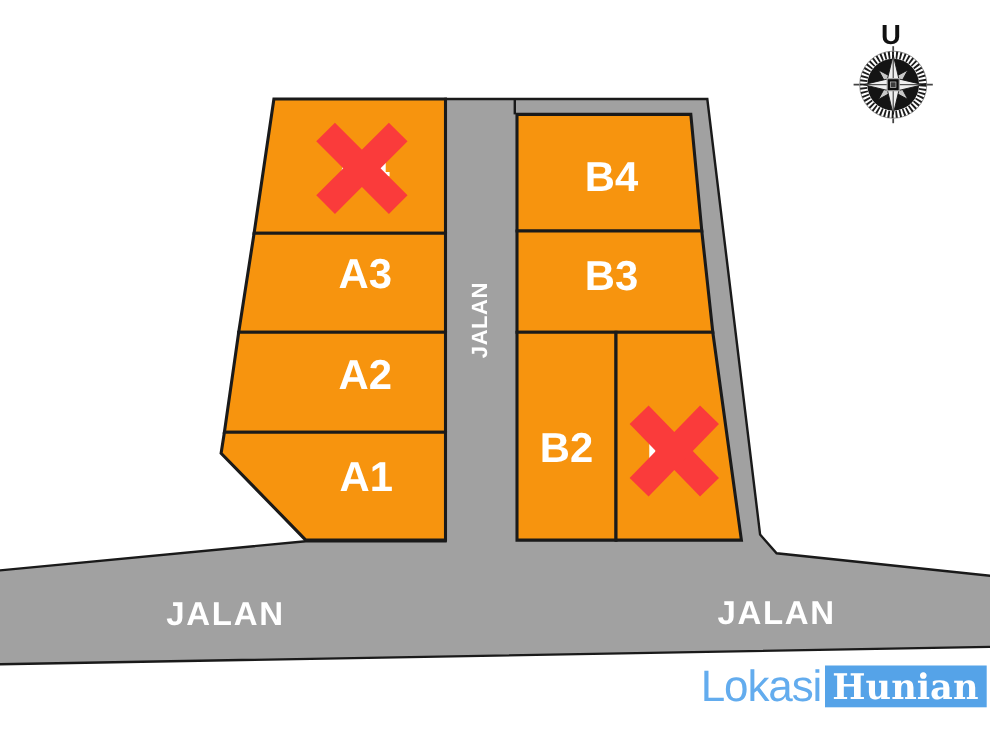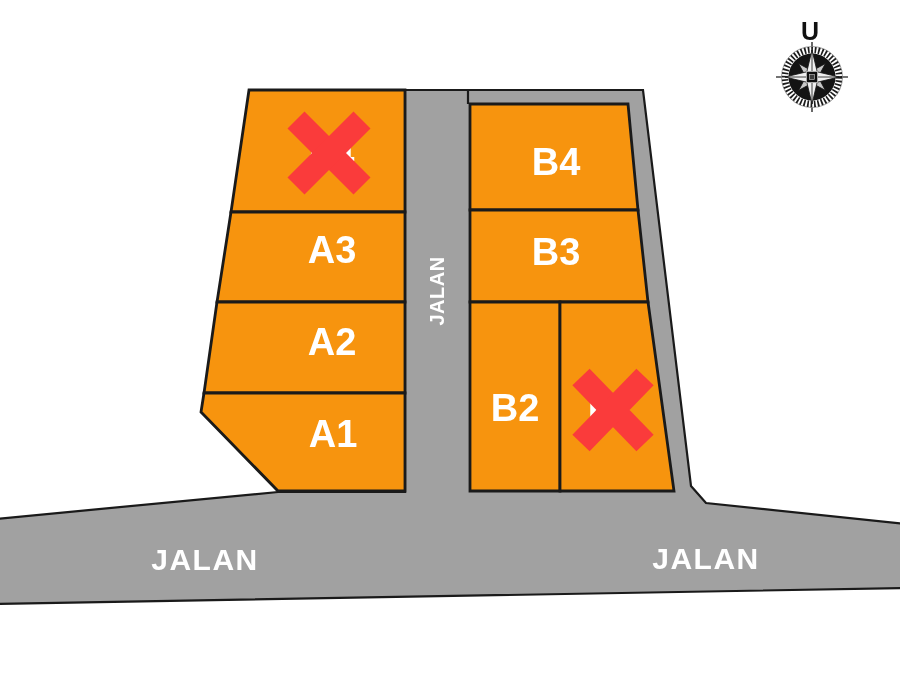--- a/index.html
+++ b/index.html
@@ -135,14 +135,18 @@
         <line x1="0" y1="-27" x2="0" y2="27"></line>
         <line x1="-27" y1="0" x2="27" y2="0"></line>
       </g>
       <rect x="-5.5" y="-5.5" width="11" height="11" fill="#0d0d0d" stroke="#aaaaaa" stroke-width="1"></rect>
       <rect x="-2.5" y="-2.5" width="5" height="5" fill="#3a3a3a" stroke="#cccccc" stroke-width="0.6"></rect>
     </g>
     <text class="north-label" x="810" y="40" text-anchor="middle">U</text>
   </svg>
 
   
+  <div class="logo">
+    <span class="logo-primary">Lokasi</span>
+    <span class="logo-secondary">Hunian</span>
+  </div>
 
 </div>
 
 </body></html>

